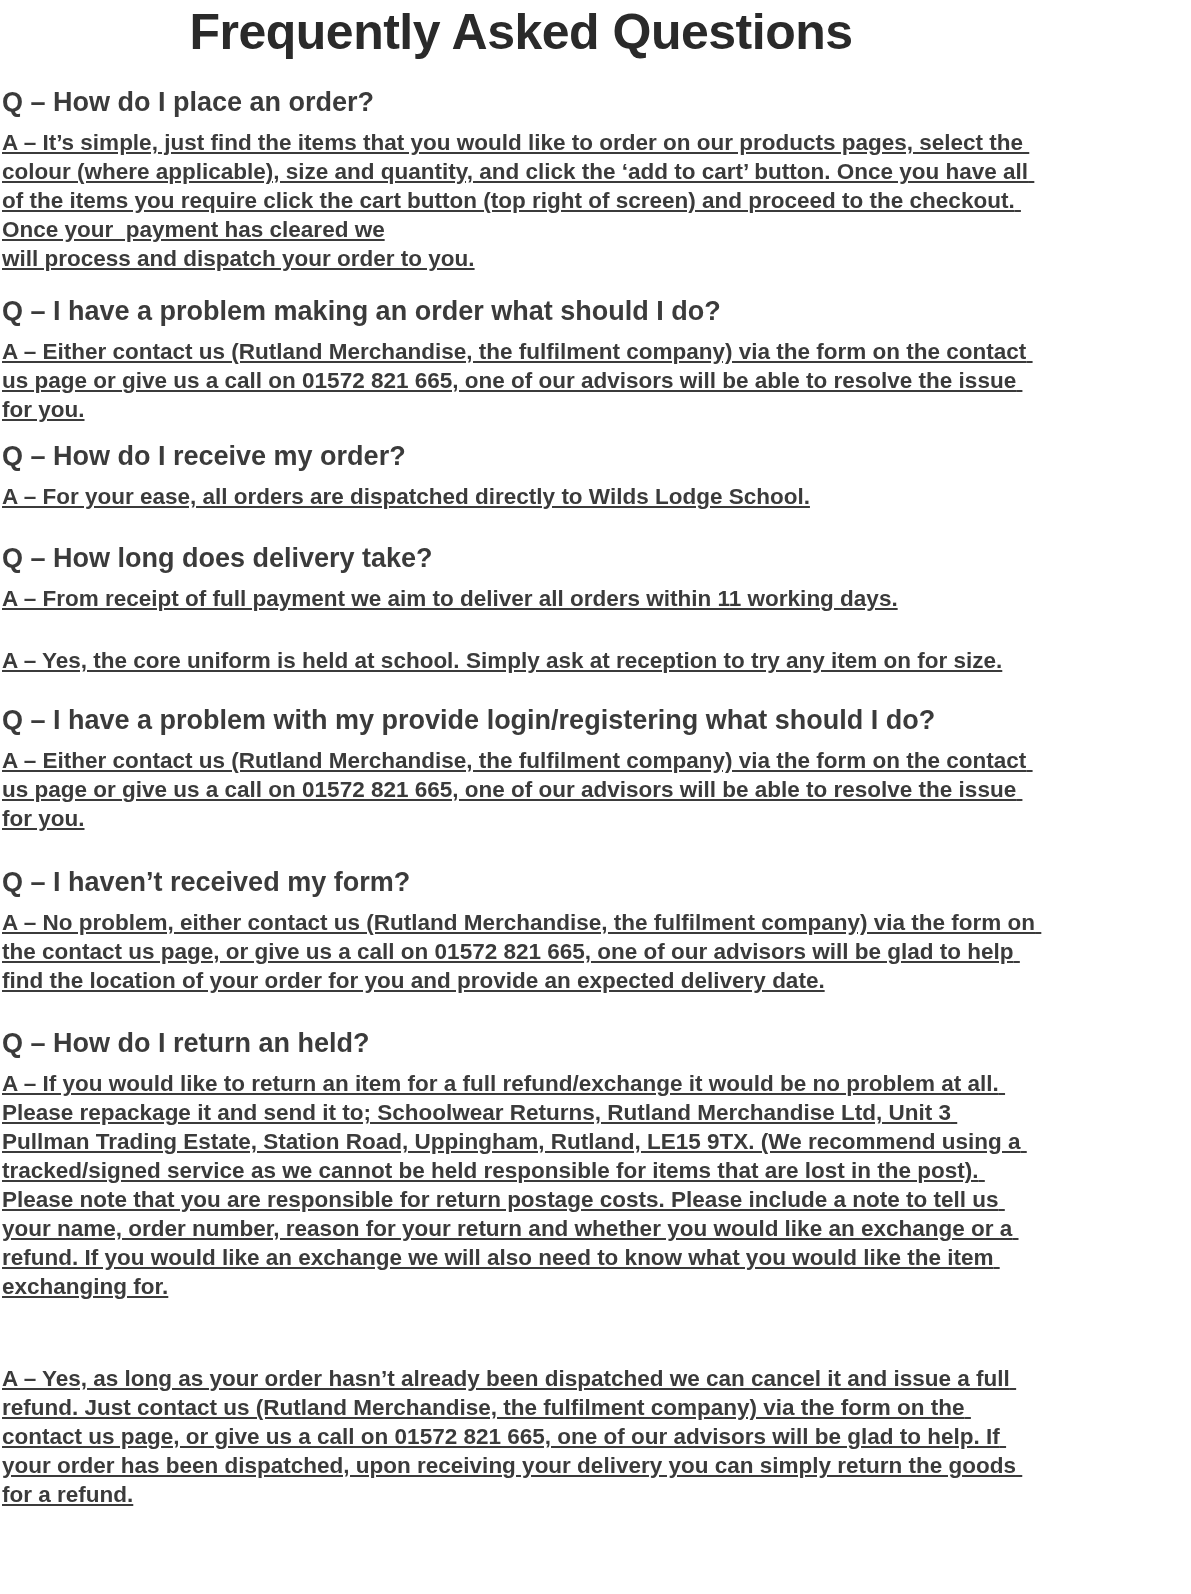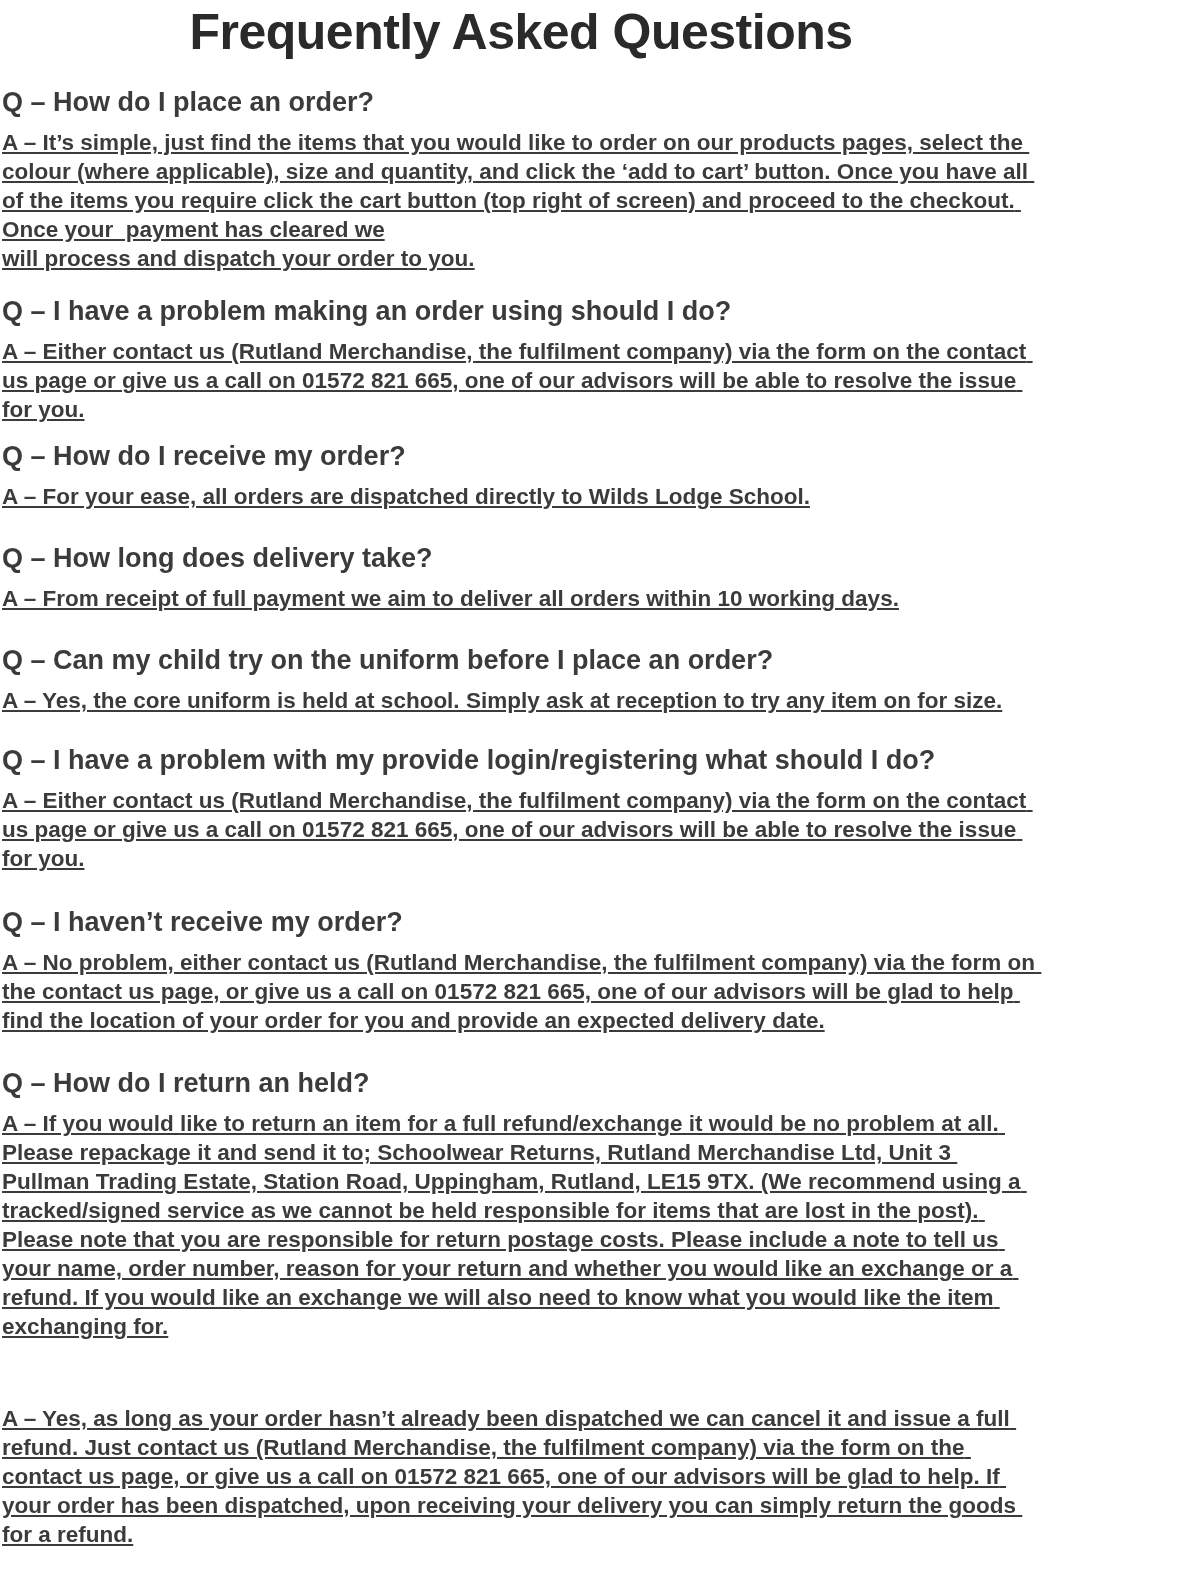--- a/index.html
+++ b/index.html
@@ -51,46 +51,45 @@
 
   <h1 class="page-title">Frequently Asked Questions</h1>
 
   <div class="qa-pair" style="margin-bottom:24px">
     <div class="question">Q – How do I place an order?</div>
     <div class="answer">A – It’s simple, just find the items that you would like to order on our products pages, select the colour (where applicable), size and quantity, and click the ‘add to cart’ button. Once you have all of the items you require click the cart button (top right of screen) and proceed to the checkout. Once your  payment has cleared we
 will process and dispatch your order to you.</div>
   </div>
 
   <div class="qa-pair" style="margin-bottom:18px">
-    <div class="question">Q – I have a problem making an order using should I do?</div>
+    <div class="question">Q – I have a problem making an order what should I do?</div>
     <div class="answer">A – Either contact us (Rutland Merchandise, the fulfilment company) via the form on the contact us page or give us a call on 01572 821 665, one of our advisors will be able to resolve the issue for you.</div>
   </div>
 
   <div class="qa-pair" style="margin-bottom:33px">
     <div class="question">Q – How do I receive my order?</div>
     <div class="answer">A – For your ease, all orders are dispatched directly to Wilds Lodge School.</div>
   </div>
 
   <div class="qa-pair" style="margin-bottom:33px">
     <div class="question">Q – How long does delivery take?</div>
-    <div class="answer">A – From receipt of full payment we aim to deliver all orders within 10 working days.</div>
+    <div class="answer">A – From receipt of full payment we aim to deliver all orders within 11 working days.</div>
   </div>
 
   <div class="qa-pair" style="margin-bottom:31px">
-    <div class="question">Q – Can my child try on the uniform before I place an order?</div>
     <div class="answer">A – Yes, the core uniform is held at school. Simply ask at reception to try any item on for size.</div>
   </div>
 
   <div class="qa-pair" style="margin-bottom:35px">
     <div class="question">Q – I have a problem with my provide login/registering what should I do?</div>
     <div class="answer">A – Either contact us (Rutland Merchandise, the fulfilment company) via the form on the contact us page or give us a call on 01572 821 665, one of our advisors will be able to resolve the issue for you.</div>
   </div>
 
   <div class="qa-pair" style="margin-bottom:34px">
-    <div class="question">Q – I haven’t receive my order?</div>
+    <div class="question">Q – I haven’t received my form?</div>
     <div class="answer">A – No problem, either contact us (Rutland Merchandise, the fulfilment company) via the form on the contact us page, or give us a call on 01572 821 665, one of our advisors will be glad to help find the location of your order for you and provide an expected delivery date.</div>
   </div>
 
   <div class="qa-pair" style="margin-bottom:63px">
     <div class="question">Q – How do I return an held?</div>
     <div class="answer">A – If you would like to return an item for a full refund/exchange it would be no problem at all. Please repackage it and send it to; Schoolwear Returns, Rutland Merchandise Ltd, Unit 3 Pullman Trading Estate, Station Road, Uppingham, Rutland, LE15 9TX. (We recommend using a tracked/signed service as we cannot be held responsible for items that are lost in the post). Please note that you are responsible for return postage costs. Please include a note to tell us your name, order number, reason for your return and whether you would like an exchange or a refund. If you would like an exchange we will also need to know what you would like the item exchanging for.</div>
   </div>
 
   <div class="qa-pair" style="margin-bottom:0">
     <div class="answer">A – Yes, as long as your order hasn’t already been dispatched we can cancel it and issue a full refund. Just contact us (Rutland Merchandise, the fulfilment company) via the form on the contact us page, or give us a call on 01572 821 665, one of our advisors will be glad to help. If your order has been dispatched, upon receiving your delivery you can simply return the goods for a refund.</div>

